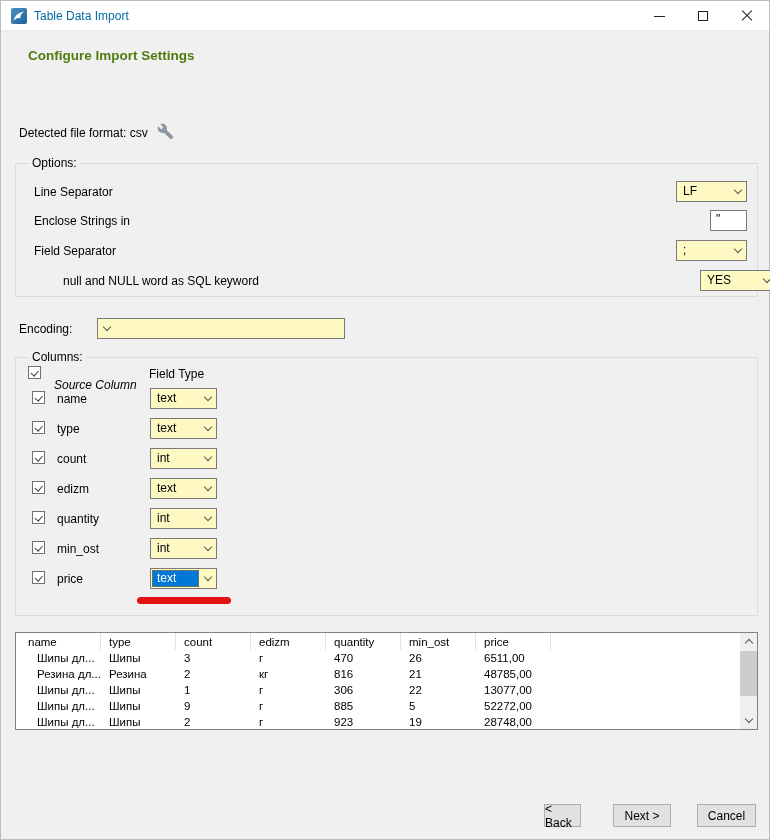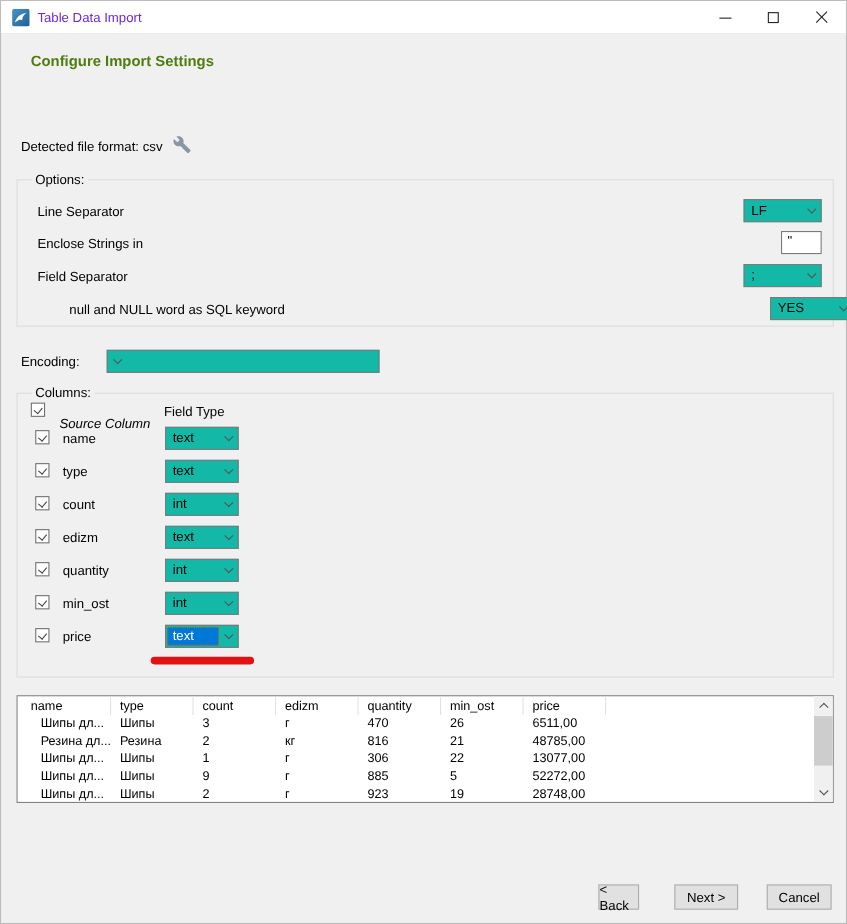--- a/index.html
+++ b/index.html
@@ -13,21 +13,21 @@
   }
   .app { position:absolute; inset:0; border:1px solid #bdbdbd; }
 
   
   .titlebar {
     position:absolute; top:0; left:0; right:0; height:30px;
     background:#ffffff; border-bottom:1px solid #ebebeb;
     display:flex; align-items:center;
   }
   .app-icon { position:absolute; left:10px; top:7px; width:16px; height:16px; }
-  .titlebar-text { position:absolute; left:33px; top:8px; font-size:12px; color:#6d28d9; }
+  .titlebar-text { position:absolute; left:33px; top:8px; font-size:12px; color:#0369a1; }
   .win-controls { position:absolute; right:0; top:0; height:30px; display:flex; }
   .win-btn { width:44px; height:30px; display:flex; align-items:center; justify-content:center; position:relative; }
   .min-glyph { width:11px; height:1px; background:#222; }
   .max-glyph { width:10px; height:10px; border:1px solid #222; background:transparent; }
   .close-glyph { position:relative; width:12px; height:12px; }
   .close-glyph::before, .close-glyph::after {
     content:""; position:absolute; left:-1px; top:5px; width:14px; height:1.2px; background:#222;
   }
   .close-glyph::before { transform:rotate(45deg); }
   .close-glyph::after  { transform:rotate(-45deg); }
@@ -43,21 +43,21 @@
     position:absolute; top:-8px; left:13px; background:#f0f0f0;
     padding:0 3px; font-size:12px; line-height:14px;
   }
   .gb-options { left:14px; top:162px; width:743px; height:134px; }
   .gb-columns { left:14px; top:356px; width:743px; height:259px; }
 
   .lbl { position:absolute; font-size:12px; line-height:14px; white-space:nowrap; }
 
   
   .combo {
-    position:absolute; height:21px; background:#14b8a6; border:1px solid #7a7a7a;
+    position:absolute; height:21px; background:#fef9c3; border:1px solid #7a7a7a;
     display:flex; align-items:center; font-size:12px;
   }
   .combo-val { flex:1; padding-left:5px; line-height:17px; height:17px; margin:1px 0 1px 1px; }
   .combo-val.selected {
     background:#0078d7; color:#fff; outline:1px dotted #c77400; outline-offset:-1px;
   }
   .chev-wrap { width:17px; height:100%; display:flex; align-items:center; justify-content:center; }
   .chev { width:6px; height:6px; border-right:1.4px solid #555; border-bottom:1.4px solid #555;
           transform:rotate(45deg); margin-top:-3px; }
   .chev.up { transform:rotate(-135deg); margin-top:3px; }

